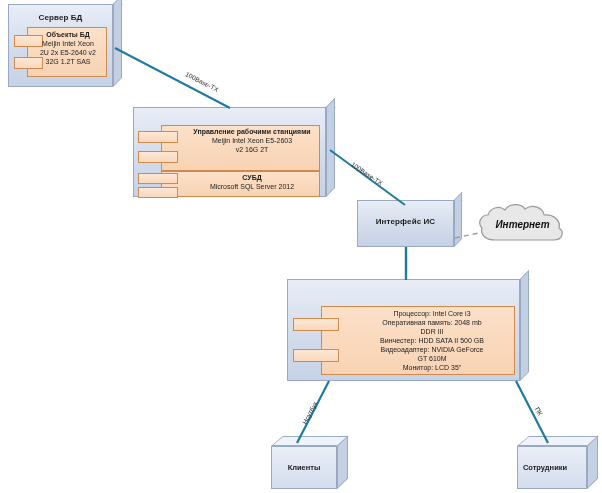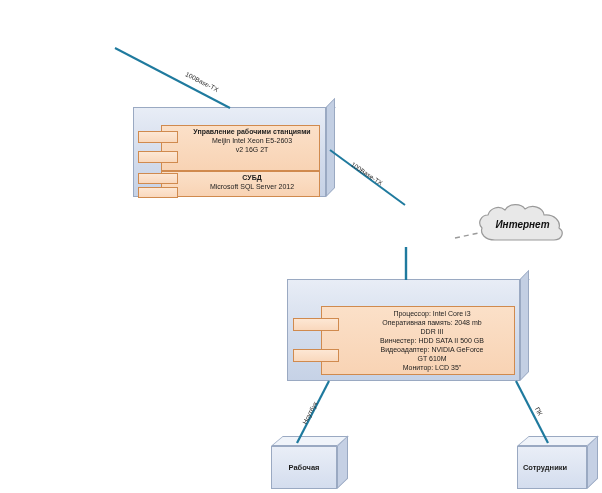--- a/index.html
+++ b/index.html
@@ -124,20 +124,40 @@
     <line x1="329" y1="381" x2="297" y2="443" stroke="#1f7a9e" stroke-width="2.2"></line>
 
     <line x1="516" y1="381" x2="548" y2="443" stroke="#1f7a9e" stroke-width="2.2"></line>
   </svg>
 
   <div class="conn-label" style="left:186px;top:70px;transform:rotate(27deg);">100Base-TX</div>
   <div class="conn-label" style="left:352px;top:160px;transform:rotate(34deg);">100Base-TX</div>
   <div class="conn-label" style="left:304px;top:420px;transform:rotate(-62deg);">Ноутбук</div>
   <div class="conn-label" style="left:537px;top:404px;transform:rotate(62deg);">ПК</div>
 
+  <div class="node" style="left:8px;top:4px;width:105px;height:83px;">
+    <div class="top" style="left:0px;top:-0px;width:105px;height:9px;
+                transform:skewX(-48deg);transform-origin:bottom left;"></div>
+    <div class="side" style="left:105px;top:0px;width:9px;height:83px;
+                transform:skewY(-46deg);transform-origin:top left;"></div>
+    <div class="face"></div>
+    <div class="title" style="top:9px;">Сервер БД</div>
+
+    <div class="comp" style="left:6px;top:23px;width:93px;height:50px;">
+      <div class="body" style="left:13px;top:0px;width:80px;height:50px;"></div>
+      <div class="tab" style="left:0px;top:8px;width:29px;height:12px;"></div>
+      <div class="tab" style="left:0px;top:30px;width:29px;height:12px;"></div>
+      <div class="ctext" style="left:15px;top:3px;width:78px;">
+        <b>Объекты БД</b><br>
+        <span>Meijin Intel Xeon</span><br>
+        <span>2U 2x E5-2640 v2</span><br>
+        <span>32G 1.2T SAS</span>
+      </div>
+    </div>
+  </div>
 
   <div class="node" style="left:133px;top:107px;width:193px;height:90px;">
     <div class="top" style="left:0px;top:-0px;width:193px;height:9px;
                 transform:skewX(-48deg);transform-origin:bottom left;"></div>
     <div class="side" style="left:193px;top:0px;width:9px;height:90px;
                 transform:skewY(-46deg);transform-origin:top left;"></div>
     <div class="face"></div>
 
     <div class="comp" style="left:5px;top:18px;width:182px;height:46px;">
       <div class="body" style="left:23px;top:0px;width:159px;height:46px;"></div>
@@ -154,20 +174,28 @@
       <div class="body" style="left:23px;top:0px;width:159px;height:26px;"></div>
       <div class="tab" style="left:0px;top:2px;width:40px;height:11px;"></div>
       <div class="tab" style="left:0px;top:16px;width:40px;height:11px;"></div>
       <div class="ctext" style="left:48px;top:2px;width:132px;">
         <b>СУБД</b><br>
         <span>Microsoft SQL Server 2012</span>
       </div>
     </div>
   </div>
 
+  <div class="node" style="left:357px;top:200px;width:97px;height:47px;">
+    <div class="top" style="left:0px;top:-0px;width:97px;height:8px;
+                transform:skewX(-48deg);transform-origin:bottom left;"></div>
+    <div class="side" style="left:97px;top:0px;width:8px;height:47px;
+                transform:skewY(-46deg);transform-origin:top left;"></div>
+    <div class="face"></div>
+    <div class="title" style="top:17px;">Интерфейс ИС</div>
+  </div>
 
   <div class="cloud" style="left:475px;top:202px;width:95px;height:48px;font-style:italic;">
     <svg width="95" height="48" viewBox="0 0 95 48">
       <path d="M20,38 C10,38 5,32 7,26 C2,21 6,13 13,13 C15,6 24,3 30,8
                C34,1 46,1 50,7 C57,2 68,5 69,13 C79,12 86,19 84,26
                C90,30 87,38 79,38 Z" fill="#e8e8e8" stroke="#9a9a9a" stroke-width="1.2" stroke-linejoin="round"></path>
     </svg>
     <div class="cl-text" style="top:17px;">Интернет</div>
   </div>
 
@@ -193,21 +221,21 @@
       </div>
     </div>
   </div>
 
   <div class="cube" style="left:271px;top:436px;width:78px;height:53px;">
     <div class="ctop" style="left:0px;top:0px;width:66px;height:10px;
                 transform:skewX(-50deg);transform-origin:bottom left;"></div>
     <div class="cside" style="left:66px;top:10px;width:11px;height:43px;
                 transform:skewY(-44deg);transform-origin:top left;"></div>
     <div class="cface" style="width:66px;height:43px;"></div>
-    <div class="clabel" style="top:27px;width:66px;">Рабочая</div>
+    <div class="clabel" style="top:27px;width:66px;">Клиенты</div>
   </div>
 
   <div class="cube" style="left:517px;top:436px;width:82px;height:53px;">
     <div class="ctop" style="left:0px;top:0px;width:70px;height:10px;
                 transform:skewX(-50deg);transform-origin:bottom left;"></div>
     <div class="cside" style="left:70px;top:10px;width:11px;height:43px;
                 transform:skewY(-44deg);transform-origin:top left;"></div>
     <div class="cface" style="width:70px;height:43px;"></div>
     <div class="clabel" style="top:27px;width:56px;">Сотрудники</div>
   </div>

